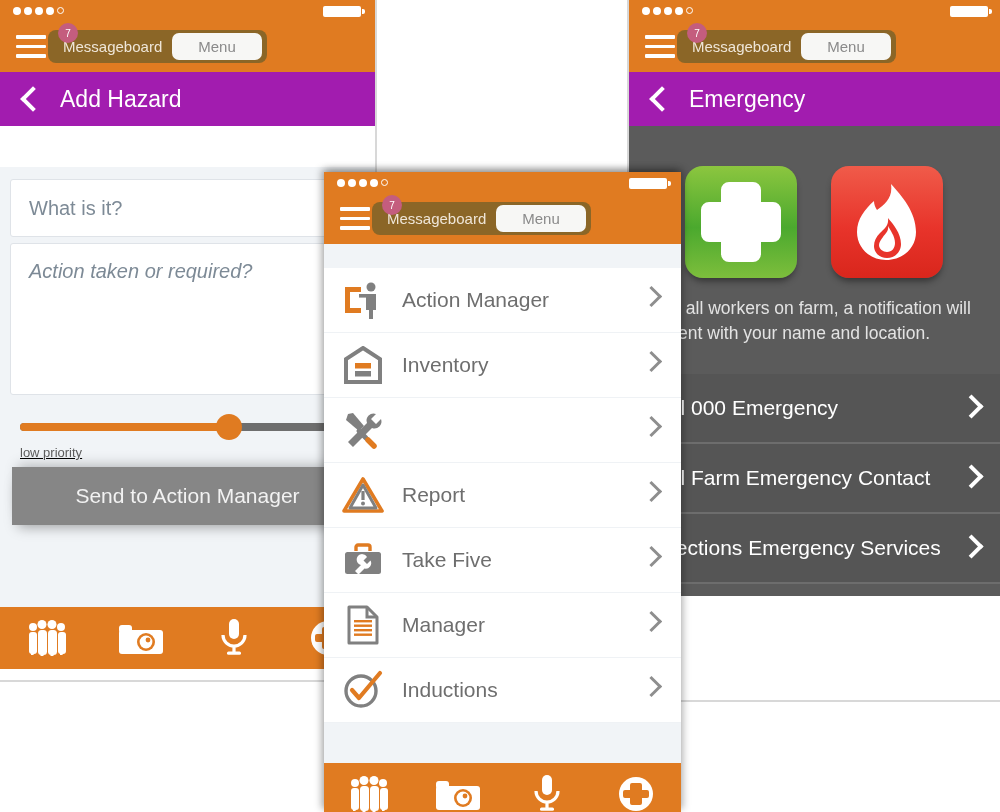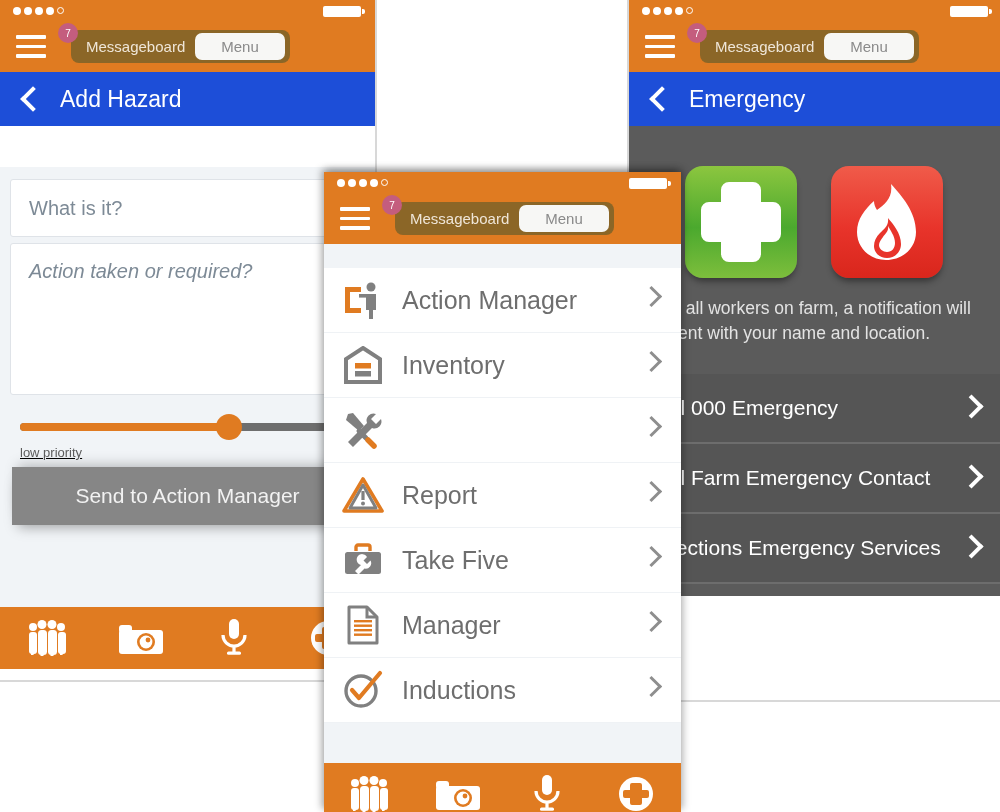--- a/index.html
+++ b/index.html
@@ -18,30 +18,30 @@
   .dots{position:absolute;left:13px;top:7px;display:flex;gap:3px;}
   .dots i{display:block;width:8px;height:8px;border-radius:50%;background:#fff;}
   .dots i.hollow{background:transparent;border:1.4px solid #fff;width:5.2px;height:5.2px;}
   .battery{position:absolute;right:14px;top:6px;width:38px;height:11px;background:#fff;border-radius:2px;}
   .battery:after{content:"";position:absolute;right:-4px;top:3px;width:3px;height:5px;background:#fff;border-radius:0 2px 2px 0;}
 
   
   .navbar{height:50px;background:#E07B21;position:relative;}
   .hamburger{position:absolute;left:16px;top:13px;width:30px;height:24px;cursor:pointer;}
   .hamburger span{display:block;height:3.6px;background:#fff;border-radius:1px;margin-bottom:6px;}
-  .segwrap{position:absolute;left:71px;top:8px;height:33px;background:#8B6627;border-radius:8px;
+  .segwrap{position:absolute;left:48px;top:8px;height:33px;background:#8B6627;border-radius:8px;
            display:flex;align-items:center;padding:0 5px;}
   .seg-msg{color:#EFE6D8;font-size:15px;padding:0 10px;white-space:nowrap;}
   .seg-menu{background:#F7F7F5;color:#8a8a8a;font-size:15px;border-radius:7px;
             padding:5px 26px;white-space:nowrap;}
   .badge{position:absolute;left:58px;top:1px;width:20px;height:20px;border-radius:50%;
          background:#C45D7E;color:#fff;font-size:10px;display:flex;align-items:center;justify-content:center;z-index:3;}
 
   
-  .subhead{height:54px;background:#1d4ed8;position:relative;display:flex;align-items:center;}
+  .subhead{height:54px;background:#a21caf;position:relative;display:flex;align-items:center;}
   .backchev{margin-left:24px;margin-right:18px;width:14px;height:14px;border-left:4px solid #fff;
             border-bottom:4px solid #fff;transform:rotate(45deg);}
   .subhead-title{color:#fff;font-size:23px;}
 
   
   .form-area{background:#F1F4F7;padding:12px 10px 0 10px;height:440px;box-sizing:border-box;position:relative;margin-top:41px;}
   .fld{background:#fff;border:1px solid #dfe3e8;border-radius:3px;color:#7d8a96;
        font-size:20px;box-sizing:border-box;}
   .fld.one{height:58px;display:flex;align-items:center;padding-left:18px;}
   .fld.two{height:152px;padding:16px 18px;margin-top:6px;font-style:italic;}
@@ -57,21 +57,21 @@
   
   .tabbar{height:62px;background:#E07B21;display:flex;align-items:center;}
   .tabbar .tab{flex:1;display:flex;align-items:center;justify-content:center;}
   .tabbar svg{display:block;}
 
   
   .menu-spacer{height:24px;background:#F1F4F7;}
   .menu-list{background:#fff;}
   .menu-row{height:64px;display:flex;align-items:center;border-bottom:1.5px solid #EFF2F5;position:relative;}
   .menu-ico{width:78px;display:flex;align-items:center;justify-content:center;}
-  .menu-label{font-size:25px;color:#6e6e6e;}
+  .menu-label{font-size:21px;color:#6e6e6e;}
   .row-chev{position:absolute;right:22px;top:21px;width:12px;height:12px;border-right:3.5px solid #8e8e8e;
             border-top:3.5px solid #8e8e8e;transform:rotate(45deg);}
   .menu-tail{height:40px;background:#F1F4F7;}
 
   
   .emg-body{background:#5b5b5b;height:380px;position:relative;}
   .emg-icons{display:flex;gap:34px;padding:40px 0 0 56px;}
   .emg-tile{width:112px;height:112px;border-radius:18px;position:relative;
             box-shadow:0 5px 7px -2px rgba(0,0,0,.45);}
   .emg-tile.green{background:linear-gradient(180deg,#8CC63F 0%,#4BA92E 55%,#7DBE3C 100%);}

